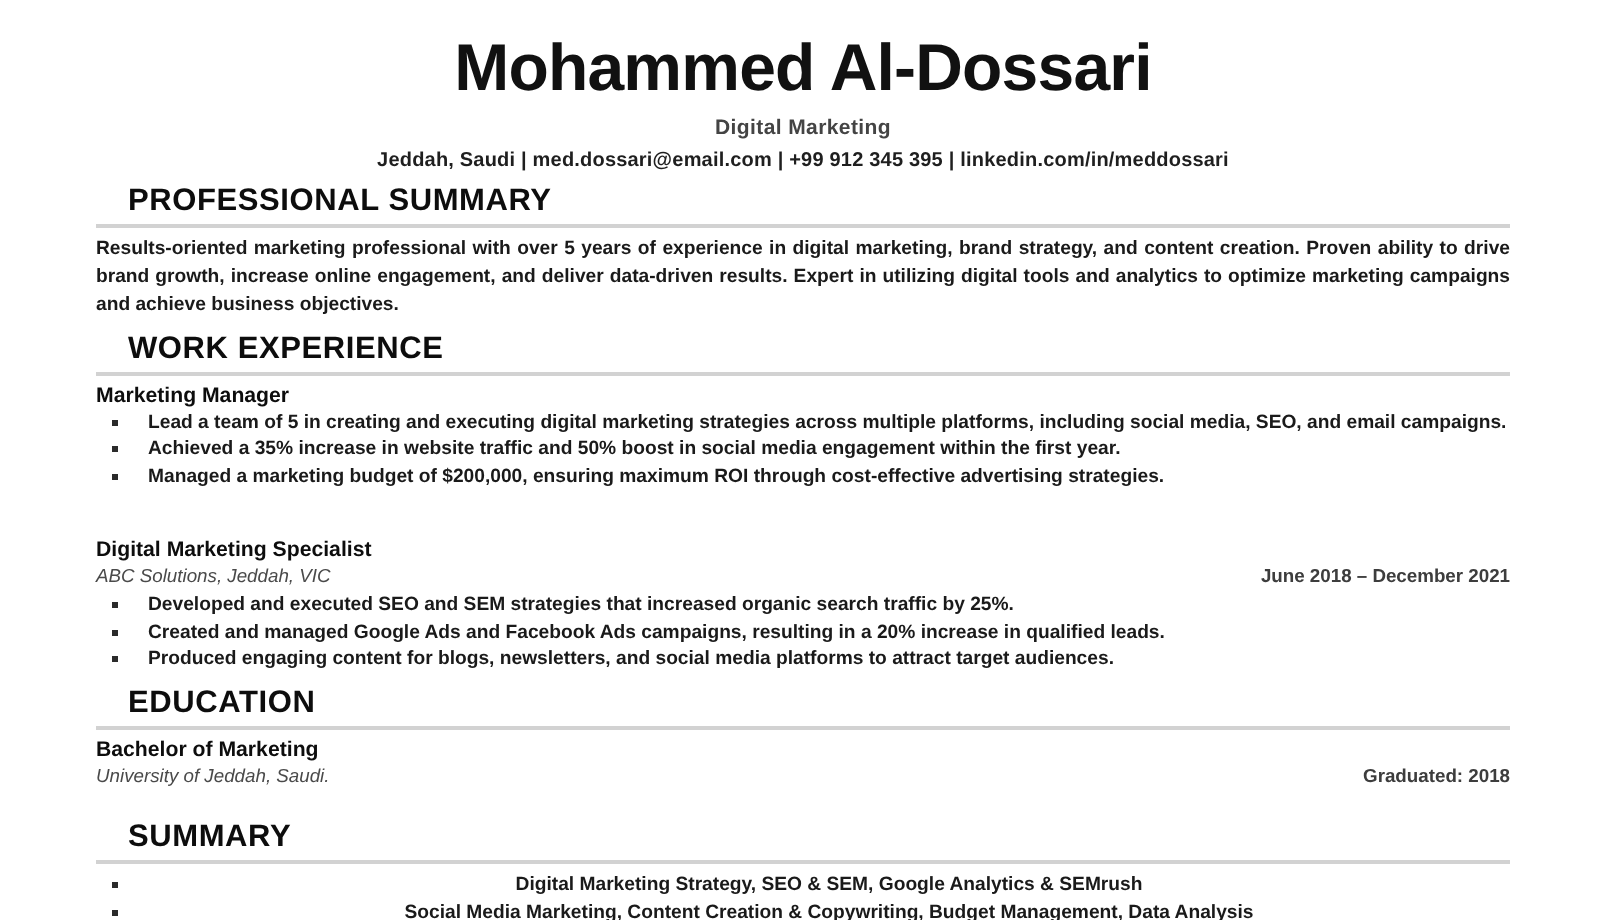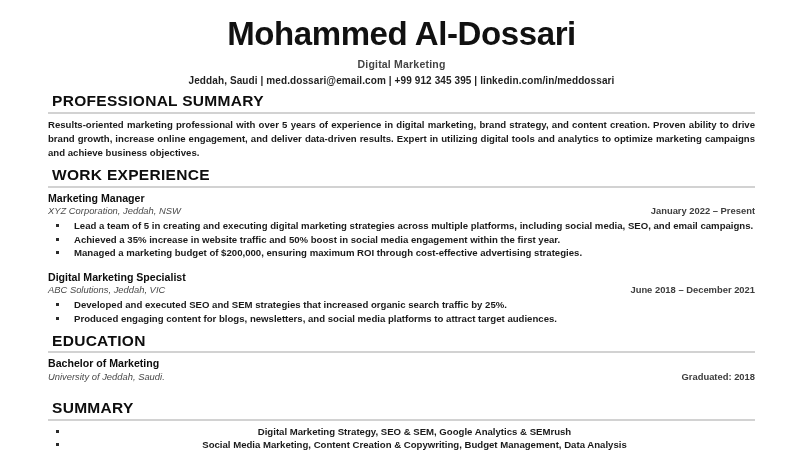--- a/index.html
+++ b/index.html
@@ -55,21 +55,21 @@
 
   
   .section {
     margin-top: 6px;
   }
   .section-title {
     font-size: 15.5px;
     font-weight: bold;
     color: #0d0d0d;
     letter-spacing: 0.3px;
-    margin: 0 0 2px 4px;
+    margin: 0 0 2px 16px;
     line-height: 1.15;
   }
   .section-rule {
     height: 2px;
     background: #d2d2d2;
     margin: 0 0 4px 0;
     width: 100%;
   }
 
   .summary-text {
@@ -79,21 +79,21 @@
     color: #1a1a1a;
     text-align: justify;
     margin: 0;
   }
 
   
   .entry {
     margin-bottom: 2px;
   }
   .entry + .entry {
-    margin-top: 11px;
+    margin-top: 23px;
   }
   .entry-title {
     font-size: 10.6px;
     font-weight: bold;
     color: #0d0d0d;
     line-height: 1.25;
     margin: 0;
   }
   .entry-meta {
     display: flex;
@@ -164,39 +164,36 @@
     <div class="section-rule"></div>
     <p class="summary-text">Results-oriented marketing professional with over 5 years of experience in digital marketing, brand strategy, and content creation. Proven ability to drive brand growth, increase online engagement, and deliver data-driven results. Expert in utilizing digital tools and analytics to optimize marketing campaigns and achieve business objectives.</p>
   </div>
 
   <div class="section">
     <h2 class="section-title">WORK EXPERIENCE</h2>
     <div class="section-rule"></div>
 
     <div class="entry">
       <div class="entry-title">Marketing Manager</div>
-      <div class="entry-meta">
-        <span class="entry-org">XYZ Corporation, Jeddah, NSW</span>
-        <span class="entry-dates">January 2022 – Present</span>
-      </div>
       <ul class="bullets">
         <li>Lead a team of 5 in creating and executing digital marketing strategies across multiple platforms, including social media, SEO, and email campaigns.</li>
         <li>Achieved a 35% increase in website traffic and 50% boost in social media engagement within the first year.</li>
         <li>Managed a marketing budget of $200,000, ensuring maximum ROI through cost-effective advertising strategies.</li>
       </ul>
     </div>
 
     <div class="entry">
       <div class="entry-title">Digital Marketing Specialist</div>
       <div class="entry-meta">
         <span class="entry-org">ABC Solutions, Jeddah, VIC</span>
         <span class="entry-dates">June 2018 – December 2021</span>
       </div>
       <ul class="bullets">
         <li>Developed and executed SEO and SEM strategies that increased organic search traffic by 25%.</li>
+        <li>Created and managed Google Ads and Facebook Ads campaigns, resulting in a 20% increase in qualified leads.</li>
         <li>Produced engaging content for blogs, newsletters, and social media platforms to attract target audiences.</li>
       </ul>
     </div>
   </div>
 
   <div class="section">
     <h2 class="section-title">EDUCATION</h2>
     <div class="section-rule"></div>
     <div class="entry edu-block">
       <div class="entry-title">Bachelor of Marketing</div>

